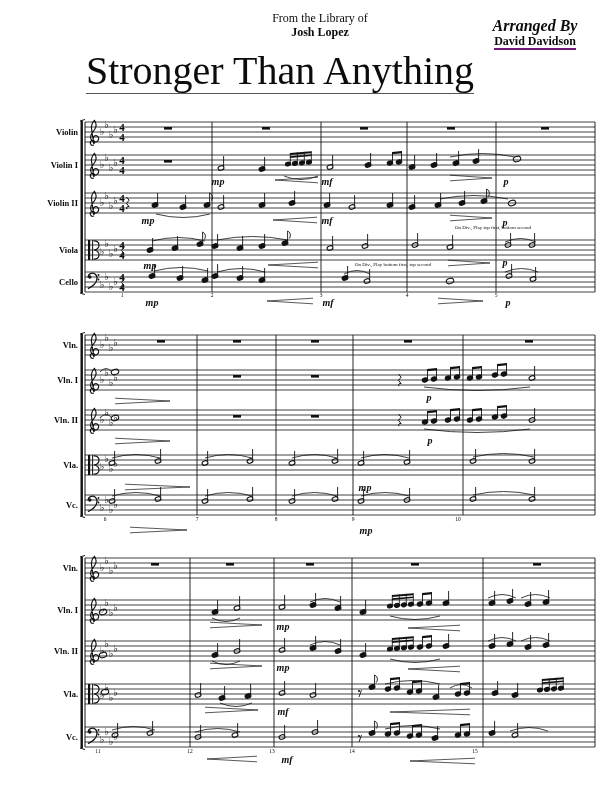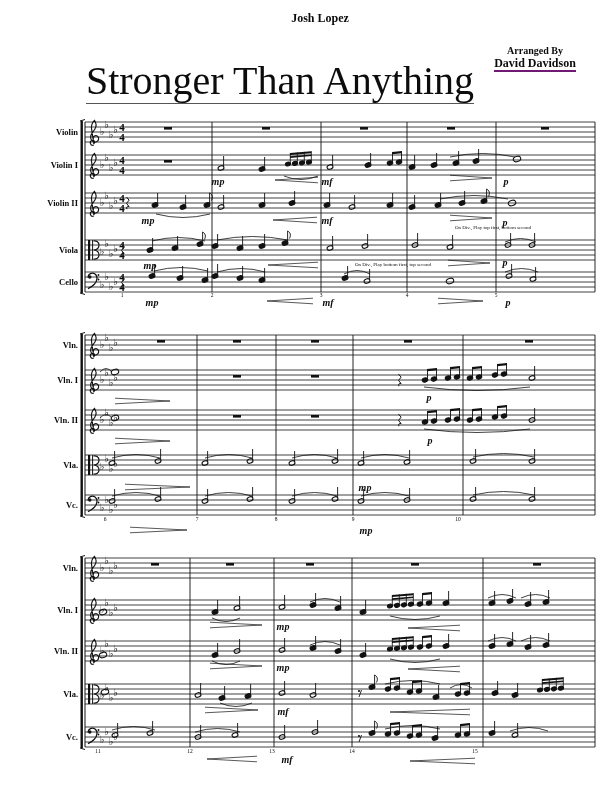--- a/index.html
+++ b/index.html
@@ -3,39 +3,40 @@
 <meta charset="utf-8">
 <style>
   html,body{margin:0;padding:0;background:#fff;}
   #page{position:relative;width:612px;height:792px;background:#ffffff;overflow:hidden;
         font-family:"Liberation Serif",serif;color:#0c0c0c;}
   .hdr{position:absolute;text-align:center;line-height:1.15;}
   #library{left:220px;top:12px;width:200px;}
   #library .line1{font-size:12px;}
   #library .line2{font-size:12px;font-weight:bold;}
   #arranger{left:470px;top:17px;width:130px;}
-  #arranger .line1{font-size:10px;font-weight:bold;margin-top:28px;}
+  #arranger .line1{font-size:16px;font-weight:bold;font-style:italic;}
   #arranger .line2{font-size:12px;font-weight:bold;}
   #arranger .line2 span{border-bottom:2px solid #701a75;padding-bottom:0px;}
-  #title{left:0;top:58px;width:560px;font-size:40px;}
+  #title{left:0;top:48px;width:560px;font-size:40px;}
   #title span{border-bottom:1px solid #555;}
   svg{position:absolute;left:0;top:0;}
   svg text{font-family:"Liberation Serif",serif;fill:#0c0c0c;}
   .lbl{font-weight:bold;font-size:8.5px;}
   .dyn{font-style:italic;font-weight:bold;font-size:10px;}
   .mnum{font-size:5.5px;}
   .ptext{font-size:5px;}
   .tsig{font-weight:bold;font-size:11px;}
   .flat{font-size:10px;}
 </style>
 </head>
 <body>
 
 <div id="page">
   <div id="library" class="hdr">
+    <div class="line1">From the Library of</div>
     <div class="line2">Josh Lopez</div>
   </div>
   <div id="arranger" class="hdr">
     <div class="line1">Arranged By</div>
     <div class="line2"><span>David Davidson</span></div>
   </div>
   <div id="title" class="hdr"><span>Stronger Than Anything</span></div>
   <svg id="score-svg" width="612" height="792" viewBox="0 0 612 792">
       <g>
         <line x1="85" y1="122" x2="85" y2="292" stroke="#111" stroke-width="1"></line>

